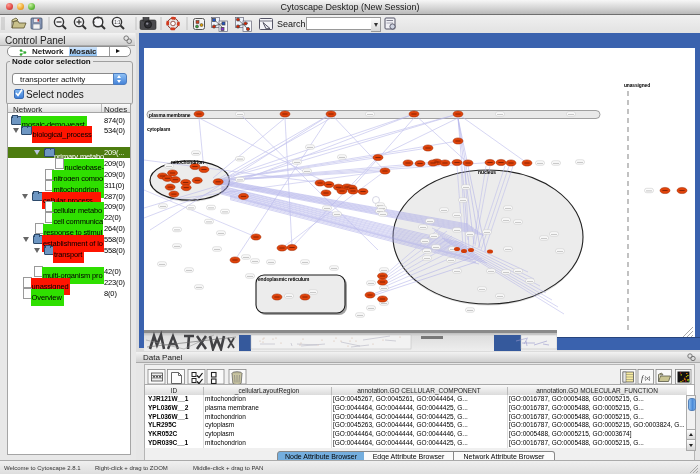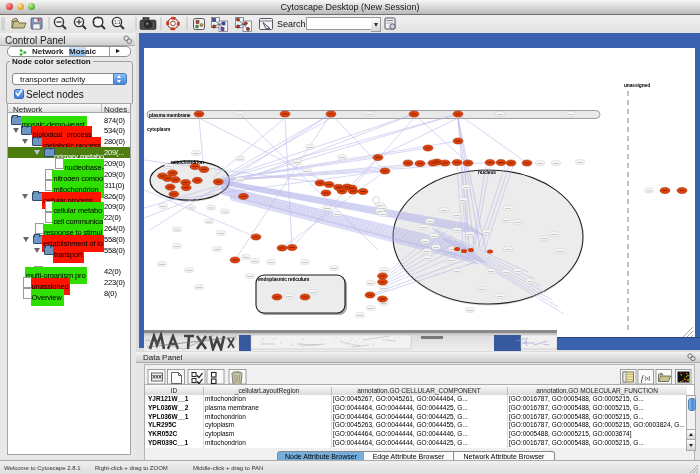--- a/index.html
+++ b/index.html
@@ -10,21 +10,21 @@
 .light{width:7px;height:7px;border-radius:50%;top:3px;}
 #toolbar{left:0;top:15px;width:700px;height:18px;background:linear-gradient(#f0f0f0,#e2e2e2);border-bottom:1px solid #aaa;}
 #searchlbl{left:277px;top:19px;font-size:9px;color:#111;}
 #searchbox{left:306px;top:17px;width:64px;height:11px;background:#fff;border:1px solid #999;}
 #searcharrow{left:371px;top:17px;width:9px;height:13px;background:linear-gradient(#fdfdfd,#d8d8d8);border:1px solid #999;border-left:none;}
 #cpanel{left:0;top:33px;width:136px;height:427px;background:#e8e8e8;border-right:1px solid #9a9a9a;}
 #cptitle{left:0;top:0;width:135px;height:12px;background:linear-gradient(#f4f4f4,#cfcfcf);border-bottom:1px solid #aaa;}
 #cptitle span{font-size:10px;color:#222;position:absolute;left:5px;top:2px;text-align:right;}
 #tabs{left:7px;top:13px;width:122px;height:9px;background:#fff;border:1px solid #8f8f8f;border-radius:5px;}
 #tabs .seg{position:absolute;top:0;height:9px;font-size:8px;font-weight:bold;color:#222;}
-#mosaicseg{left:61px;width:17px;background:linear-gradient(#cfe4fb,#8fc0ef);text-align:center;line-height:9px;}
+#mosaicseg{left:61px;width:28px;background:linear-gradient(#cfe4fb,#8fc0ef);text-align:center;line-height:9px;}
 #groupbox{left:6px;top:28px;width:125px;height:42px;border:1px solid #9f9f9f;border-radius:3px;}
 #gblabel{left:10px;top:24px;font-size:8px;font-weight:bold;color:#111;background:#e8e8e8;padding:0 2px;}
 #dropdown{left:12px;top:40px;width:112px;height:10px;background:#fff;border:1px solid #8a8a8a;border-radius:3px;}
 #dropdown .txt{position:absolute;left:7px;top:1px;font-size:8px;color:#111;}
 #dropbtn{left:113px;top:40px;width:12px;height:10px;background:linear-gradient(#8ec0f5,#4583d8);border:1px solid #4d7dbf;border-radius:0 3px 3px 0;}
 #checkbox{left:14px;top:56px;width:8px;height:8px;background:linear-gradient(#7db4ef,#3e7fd8);border:1px solid #3a6cb4;border-radius:2px;}
 #cblabel{left:26px;top:56px;font-size:10px;color:#111;}
 #treehdr{left:7px;top:70px;width:122px;height:9px;background:linear-gradient(#fbfbfb,#dcdcdc);border:1px solid #a5a5a5;border-bottom:none;}
 #treehdr span{position:absolute;top:1px;font-size:8px;color:#222;}
 #tree{left:7px;top:79px;width:122px;height:341px;background:#fff;border:1px solid #a5a5a5;overflow:hidden;}
@@ -180,28 +180,20 @@
         <span class="val">874(0)</span>
       </div>
 <div class="trow" style="top:12.3px">
         <i class="arr" style="left:4.6px;"></i>
         <i class="fold" style="left:13px">
           <i style="position:absolute;left:0px;top:-1.5px;width:4px;height:1.5px;background:#6d96c2;border:1px solid #2d4a6b;border-bottom:none;display:block"></i>
         </i>
         <span class="lbl rbg" style="left:23.6px;width:58.4px;overflow:hidden;white-space:nowrap;">biological_process</span>
         <span class="val">534(0)</span>
       </div>
-<div class="trow" style="top:23.2px">
-        <i class="arr" style="left:14.4px;"></i>
-        <i class="fold" style="left:24px">
-          <i style="position:absolute;left:0px;top:-1.5px;width:4px;height:1.5px;background:#6d96c2;border:1px solid #2d4a6b;border-bottom:none;display:block"></i>
-        </i>
-        <span class="lbl rbg" style="left:34px;width:57px;overflow:hidden;white-space:nowrap;">metabolic process</span>
-        <span class="val">280(0)</span>
-      </div>
 <div class="trow" style="top:34.0px;background:#4d7c0f;color:#fff">
         <i class="arr" style="left:26px;border-top-color:#b8c4de"></i>
         <i class="fold" style="left:35.6px">
           <i style="position:absolute;left:0px;top:-1.5px;width:4px;height:1.5px;background:#6d96c2;border:1px solid #2d4a6b;border-bottom:none;display:block"></i>
         </i>
         <span class="lbl " style="left:45px;width:49px;overflow:hidden;white-space:nowrap;">primary metabo</span>
         <span class="val">209(...</span>
       </div>
 <div class="trow" style="top:44.9px">
         <i class="file" style="left:47px"></i>
@@ -217,21 +209,21 @@
         <i class="file" style="left:37px"></i>
         <span class="lbl gbg" style="left:44.4px;width:49.6px;overflow:hidden;white-space:nowrap;">mitochondrion</span>
         <span class="val">311(0)</span>
       </div>
 <div class="trow" style="top:77.5px">
         <i class="arr" style="left:14.4px;"></i>
         <i class="fold" style="left:24px">
           <i style="position:absolute;left:0px;top:-1.5px;width:4px;height:1.5px;background:#6d96c2;border:1px solid #2d4a6b;border-bottom:none;display:block"></i>
         </i>
         <span class="lbl rbg" style="left:34px;width:57px;overflow:hidden;white-space:nowrap;">cellular process</span>
-        <span class="val">826(0)</span>
+        <span class="val">287(0)</span>
       </div>
 <div class="trow" style="top:88.3px">
         <i class="file" style="left:37px"></i>
         <span class="lbl gbg" style="left:44.4px;width:49.6px;overflow:hidden;white-space:nowrap;">cellular metabo</span>
         <span class="val">209(0)</span>
       </div>
 <div class="trow" style="top:99.1px">
         <i class="file" style="left:37px"></i>
         <span class="lbl gbg" style="left:44.4px;width:48.6px;overflow:hidden;white-space:nowrap;">cell communicat</span>
         <span class="val">22(0)</span>
@@ -252,21 +244,21 @@
 <div class="trow" style="top:131.7px">
         <i class="arr" style="left:26px;"></i>
         <i class="fold" style="left:35.6px">
           <i style="position:absolute;left:0px;top:-1.5px;width:4px;height:1.5px;background:#6d96c2;border:1px solid #2d4a6b;border-bottom:none;display:block"></i>
         </i>
         <span class="lbl rbg" style="left:45px;width:29px;overflow:hidden;white-space:nowrap;">transport</span>
         <span class="val">558(0)</span>
       </div>
 <div class="trow" style="top:153.4px">
         <i class="file" style="left:26.4px"></i>
-        <span class="lbl gbg" style="left:17px;width:60px;overflow:hidden;white-space:nowrap;">multi-organism pro</span>
+        <span class="lbl gbg" style="left:34px;width:60px;overflow:hidden;white-space:nowrap;">multi-organism pro</span>
         <span class="val">42(0)</span>
       </div>
 <div class="trow" style="top:164.2px">
         <i class="file" style="left:15px"></i>
         <span class="lbl rbg" style="left:22.6px;width:37.4px;overflow:hidden;white-space:nowrap;">unassigned</span>
         <span class="val">223(0)</span>
       </div>
 <div class="trow" style="top:175.1px">
         <i class="file" style="left:15px"></i>
         <span class="lbl gbg" style="left:22.6px;width:31.4px;overflow:hidden;white-space:nowrap;">Overview</span>

